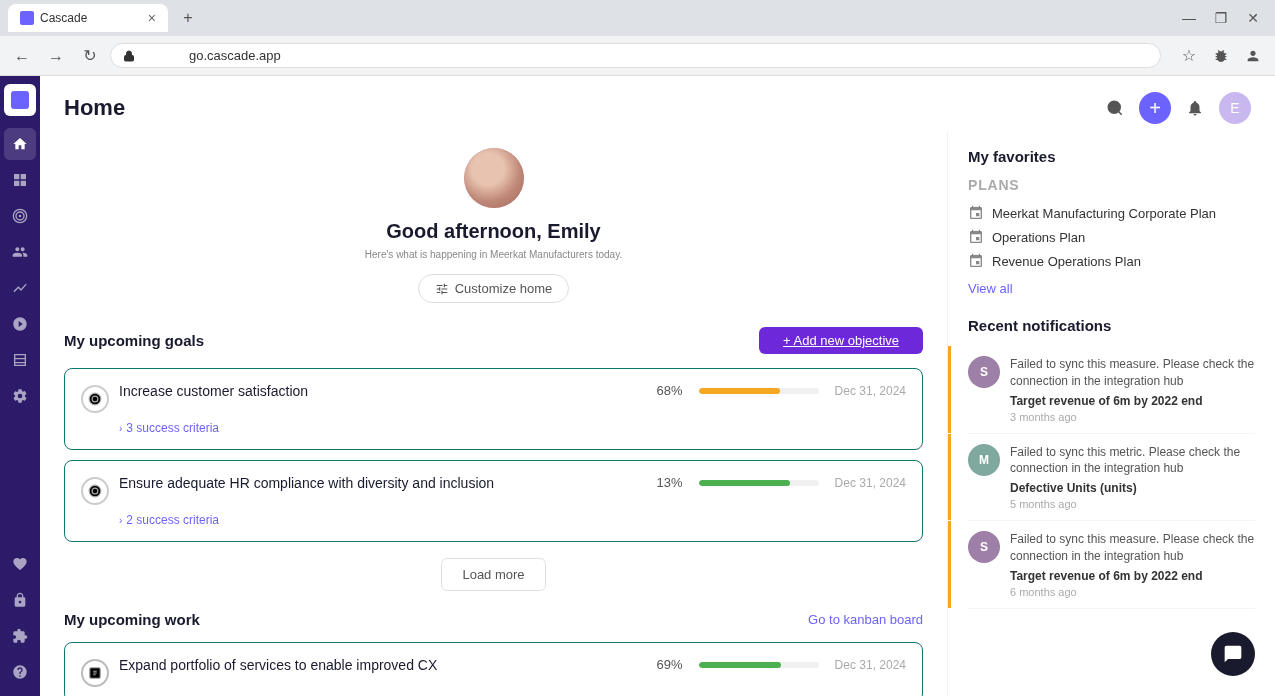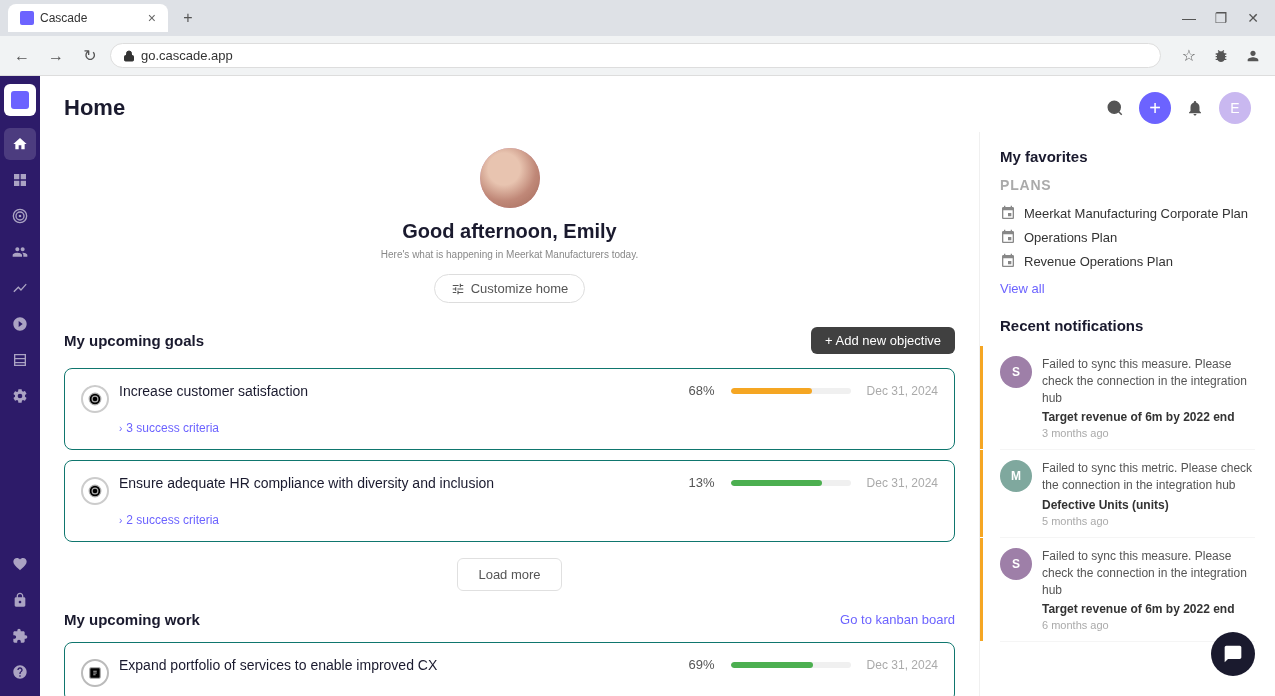--- a/index.html
+++ b/index.html
@@ -8,21 +8,21 @@
     
     .browser-chrome { position: fixed; top: 0; left: 0; right: 0; z-index: 1000; }
     .browser-titlebar { background: #dee1e6; display: flex; align-items: center; padding: 4px 8px; gap: 8px; height: 36px; }
     .browser-tab { background: #fff; border-radius: 8px 8px 0 0; padding: 4px 12px; display: flex; align-items: center; gap: 6px; font-size: 12px; color: #333; height: 28px; min-width: 160px; }
     .browser-tab-favicon { width: 14px; height: 14px; background: #6c63ff; border-radius: 2px; }
     .browser-tab-close { margin-left: auto; color: #666; cursor: pointer; font-size: 14px; }
     .browser-add-tab { width: 24px; height: 24px; display: flex; align-items: center; justify-content: center; color: #555; font-size: 16px; cursor: pointer; }
     .browser-nav { background: #f1f3f4; display: flex; align-items: center; padding: 4px 8px; gap: 6px; height: 40px; border-bottom: 1px solid #ddd; }
     .browser-nav-btn { width: 28px; height: 28px; display: flex; align-items: center; justify-content: center; border-radius: 50%; color: #555; cursor: pointer; font-size: 16px; }
     .browser-address { flex: 1; background: #fff; border: 1px solid #ddd; border-radius: 20px; padding: 4px 12px; font-size: 13px; color: #333; display: flex; align-items: center; gap: 6px; }
-    .browser-address-text { flex: 1; }
+    .browser-address-text { flex: 1; margin-left: 48px; }
     .browser-icons { display: flex; gap: 4px; margin-left: 8px; }
     .browser-icon { width: 28px; height: 28px; display: flex; align-items: center; justify-content: center; border-radius: 50%; cursor: pointer; color: #555; }
     .browser-window-controls { display: flex; gap: 4px; margin-left: auto; }
     .browser-wc { width: 28px; height: 28px; display: flex; align-items: center; justify-content: center; cursor: pointer; color: #555; font-size: 14px; }
 
     
     .app-wrapper { display: flex; width: 100%; margin-top: 76px; height: calc(696px - 76px); }
 
     
     .sidebar { width: 40px; background: #2d1b69; display: flex; flex-direction: column; align-items: center; padding: 8px 0; gap: 4px; flex-shrink: 0; height: 100%; }
@@ -57,21 +57,21 @@
     .welcome-avatar { width: 60px; height: 60px; border-radius: 50%; background: linear-gradient(135deg, #d4a9c0, #c08080); margin: 0 auto 12px; overflow: hidden; display: flex; align-items: center; justify-content: center; }
     .welcome-avatar-img { width: 100%; height: 100%; background: radial-gradient(circle at 40% 35%, #e8c4b0 30%, #c08878 60%, #a06858 100%); border-radius: 50%; }
     .welcome-title { font-size: 20px; font-weight: 600; color: #1a1a2e; margin-bottom: 6px; }
     .welcome-sub { font-size: 10px; color: #888; }
     .customize-btn { display: inline-flex; align-items: center; gap: 6px; margin-top: 14px; padding: 6px 16px; border: 1px solid #ddd; border-radius: 20px; font-size: 13px; color: #555; cursor: pointer; background: #fff; }
 
     
     .section { margin-bottom: 20px; }
     .section-header { display: flex; align-items: center; justify-content: space-between; margin-bottom: 14px; }
     .section-title { font-size: 15px; font-weight: 600; color: #1a1a2e; }
-    .add-objective-btn { display: flex; align-items: center; gap: 6px; background: #404040; color: #fff; border: none; border-radius: 6px; padding: 6px 14px; font-size: 13px; cursor: pointer; font-weight: 500; }
+    .add-objective-btn { display: flex; align-items: center; gap: 6px; background: #6d28d9; color: #fff; border: none; border-radius: 6px; padding: 6px 24px; font-size: 13px; cursor: pointer; font-weight: 500; text-decoration: underline; }
     .go-kanban-link { font-size: 13px; color: #6c63ff; cursor: pointer; text-decoration: none; }
 
     
     .goal-item { background: #fff; border: 1px solid #0f766e; border-radius: 8px; padding: 14px 16px; margin-bottom: 10px; }
     .goal-top { display: flex; align-items: flex-start; justify-content: space-between; }
     .goal-left { display: flex; align-items: flex-start; gap: 10px; flex: 1; }
     .goal-icon { width: 28px; height: 28px; border-radius: 50%; border: 2px solid #ccc; display: flex; align-items: center; justify-content: center; flex-shrink: 0; margin-top: 2px; }
     .goal-icon svg { width: 14px; height: 14px; }
     .goal-name { font-size: 14px; color: #1a1a2e; font-weight: 400; flex: 1; }
     .goal-right { display: flex; align-items: center; gap: 16px; flex-shrink: 0; }
@@ -81,21 +81,21 @@
     .bar-orange { background: #f5a623; }
     .bar-green { background: #4caf50; }
     .goal-date { font-size: 12px; color: #aaa; white-space: nowrap; }
     .goal-criteria { display: flex; align-items: center; gap: 4px; margin-top: 8px; margin-left: 38px; font-size: 12px; color: #6c63ff; cursor: pointer; }
     .goal-criteria-arrow { font-size: 10px; }
 
     
     .load-more-btn { display: block; margin: 16px auto 0; padding: 8px 20px; background: #fff; border: 1px solid #e0e0e0; border-radius: 6px; font-size: 13px; color: #555; cursor: pointer; }
 
     
-    .right-panel { width: 296px; flex-shrink: 0; border-left: 1px solid #f0f0f0; overflow-y: auto; padding: 0 20px 20px; background: #fff; }
+    .right-panel { width: 328px; flex-shrink: 0; border-left: 1px solid #f0f0f0; overflow-y: auto; padding: 0 20px 20px; background: #fff; }
     .right-panel::-webkit-scrollbar { width: 4px; }
     .right-panel::-webkit-scrollbar-thumb { background: #ddd; border-radius: 2px; }
 
     .favorites-section { padding-top: 16px; }
     .favorites-title { font-size: 15px; font-weight: 600; color: #1a1a2e; margin-bottom: 12px; }
     .plans-label { font-size: 14px; font-weight: 600; color: #aaa; letter-spacing: 0.8px; text-transform: uppercase; margin-bottom: 8px; }
     .plan-item { display: flex; align-items: center; gap: 8px; padding: 4px 0; cursor: pointer; }
     .plan-icon { width: 16px; height: 16px; color: #888; flex-shrink: 0; }
     .plan-name { font-size: 13px; color: #333; }
     .view-all-link { display: inline-block; font-size: 13px; color: #6c63ff; cursor: pointer; margin-top: 8px; }

